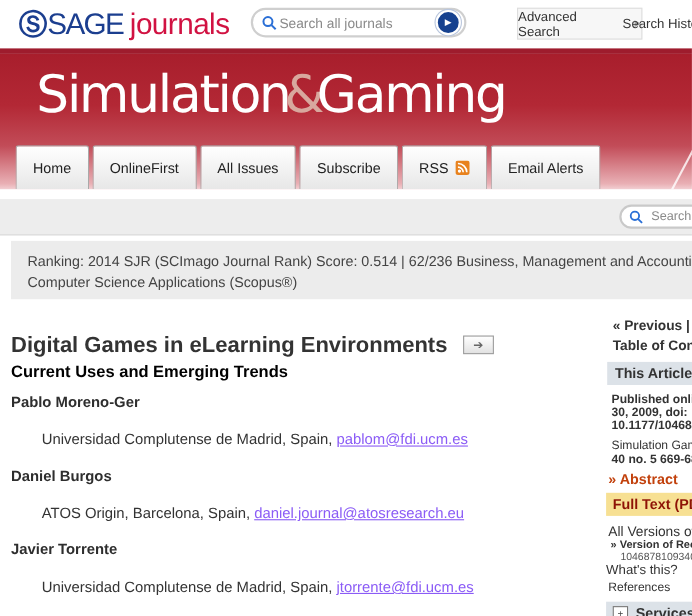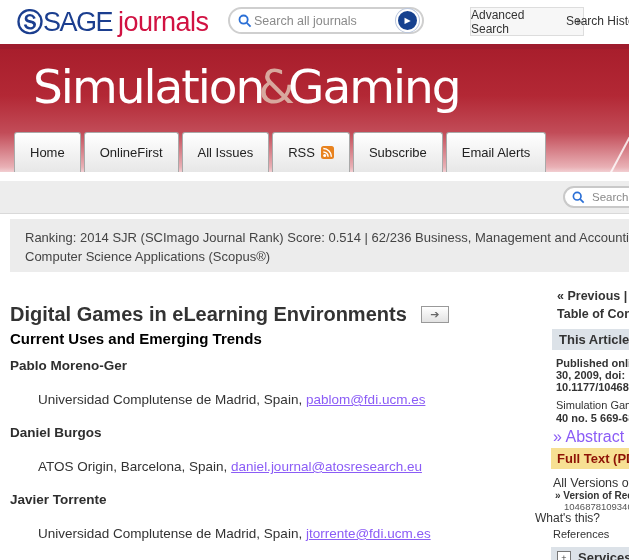--- a/index.html
+++ b/index.html
@@ -76,30 +76,30 @@
   .sb-toc{position:absolute;left:557px;top:307px;font-size:12.5px;font-weight:bold;color:#333;
           white-space:nowrap;cursor:pointer;}
   .sb-head{position:absolute;left:552px;top:329px;width:160px;height:21px;background:#dce2e8;
            font-size:13px;font-weight:bold;color:#333;box-sizing:border-box;padding:3px 0 0 7px;
            white-space:nowrap;}
   .sb-pub{position:absolute;left:556px;top:357px;font-size:11px;font-weight:bold;color:#333;
           line-height:12px;}
   .sb-pub div,.sb-cite div{white-space:nowrap;}
   .sb-cite{position:absolute;left:556px;top:399px;font-size:11px;color:#333;line-height:12.5px;}
   .sb-cite .bold{font-weight:bold;}
-  .sb-abstract{position:absolute;left:553px;top:428px;font-size:16px;font-weight:normal;color:#8b5cf6;
+  .sb-abstract{position:absolute;left:553px;top:428px;font-size:13px;font-weight:bold;color:#c2410c;
                white-space:nowrap;cursor:pointer;}
   .sb-fulltext{position:absolute;left:551px;top:448px;width:160px;background:#f7e093;
                padding:3px 0 3px 6px;font-size:13px;font-weight:bold;color:#8e1306;
                white-space:nowrap;cursor:pointer;box-sizing:border-box;}
   .sb-allv{position:absolute;left:553px;top:476px;font-size:12.5px;color:#333;white-space:nowrap;}
   .sb-vrec{position:absolute;left:555px;top:490px;font-size:10px;font-weight:bold;color:#333;
            white-space:nowrap;cursor:pointer;}
   .sb-vid{position:absolute;left:564px;top:501px;font-size:9.5px;color:#555;white-space:nowrap;}
-  .sb-whats{position:absolute;left:535px;top:511px;font-size:12px;color:#333;white-space:nowrap;
+  .sb-whats{position:absolute;left:551px;top:511px;font-size:12px;color:#333;white-space:nowrap;
             cursor:pointer;}
   .sb-refs{position:absolute;left:553px;top:528px;font-size:11px;color:#333;white-space:nowrap;
            cursor:pointer;}
   .sb-services{position:absolute;left:551px;top:547px;width:160px;background:#dce2e8;
                padding:3px 6px;display:flex;gap:7px;align-items:center;font-size:13px;
                font-weight:bold;color:#333;cursor:pointer;box-sizing:border-box;white-space:nowrap;}
   .plus-box{width:12px;height:12px;background:#fff;border:1px solid #777;display:flex;
             align-items:center;justify-content:center;font-size:9px;color:#444;font-weight:normal;}
 </style>
 </head>
@@ -134,30 +134,30 @@
   <div class="banner">
     <div class="banner-title">
       <span>Simulation</span><span class="amp">&amp;</span><span>Gaming</span>
     </div>
     <div class="banner-diagonal"></div>
 
     <nav class="tabs">
       <a class="tab">Home</a>
       <a class="tab">OnlineFirst</a>
       <a class="tab">All Issues</a>
+      <a class="tab">Subscribe</a>
       <a class="tab">
         <span>RSS</span>
         <svg width="13" height="13" viewBox="0 0 13 13">
           <rect x="0" y="0" width="13" height="13" rx="2.5" fill="#e8821e"></rect>
           <circle cx="3.7" cy="9.5" r="1.5" fill="#fff"></circle>
           <path d="M2.3 5.9 a4.8 4.8 0 0 1 4.8 4.8" stroke="#fff" stroke-width="1.5" fill="none"></path>
           <path d="M2.3 2.6 a8.1 8.1 0 0 1 8.1 8.1" stroke="#fff" stroke-width="1.5" fill="none"></path>
         </svg>
       </a>
-      <a class="tab">Subscribe</a>
       <a class="tab">Email Alerts</a>
     </nav>
   </div>
 
   <div class="graybar">
     <div class="journal-search">
       <svg width="13" height="13" viewBox="0 0 14 14">
         <circle cx="5.6" cy="5.6" r="4.1" stroke="#2a6fd6" stroke-width="1.8" fill="none"></circle>
         <line x1="8.8" y1="8.8" x2="12.6" y2="12.6" stroke="#2a6fd6" stroke-width="1.8"></line>
       </svg>

